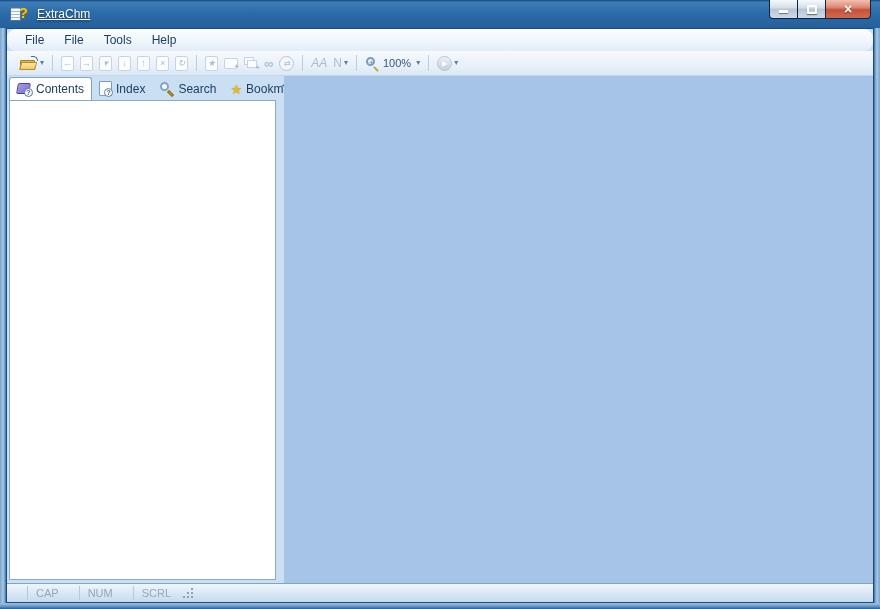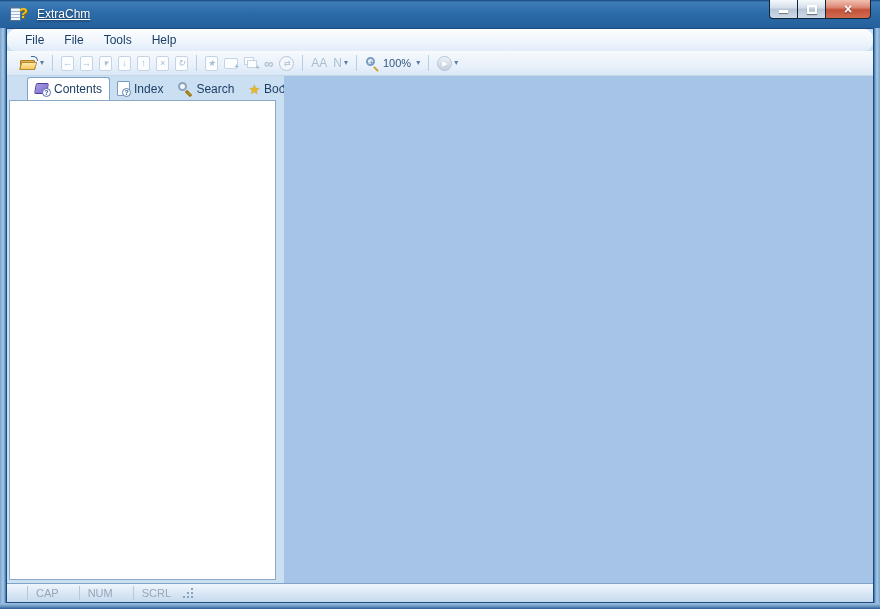--- a/index.html
+++ b/index.html
@@ -76,21 +76,21 @@
     background:#c9a227; transform:rotate(45deg); }
   .zoomtext { font-size:11px; color:#33597e; margin:9px 3px; }
   .playc { width:15px; height:15px; border-radius:50%;
     background:linear-gradient(180deg,#eef2f7,#c2cfdd); border:1px solid #b5c6d8;
     display:flex; align-items:center; justify-content:center; }
   .playc i { font-size:8px; font-style:normal; color:#fff; text-shadow:0 0 1px #8fa3b8; margin-left:1px; }
 
   
   .region { flex:1 1 auto; position:relative; background:#cbdff2; }
   .tabstrip { position:absolute; left:0; top:0; width:277px; height:24px;
-    display:flex; align-items:flex-end; padding-left:20px; font-size:12px; color:#1d3f66;border-radius:9px; }
+    display:flex; align-items:flex-end; padding-left:2px; font-size:12px; color:#1d3f66;border-radius:9px; }
   .tab { display:flex; align-items:center; gap:4px; padding:3px 7px 4px; white-space:nowrap; }
   .tab.selected { background:#fff; border:1px solid #7fa4c8; border-bottom:none;
     border-radius:3px 3px 0 0; height:23px; }
   .bookicon { position:relative; width:15px; height:12px; flex:0 0 auto; }
   .bookicon .bk { position:absolute; left:0; top:0; width:13px; height:11px;
     background:linear-gradient(135deg,#a79ae0,#7d6fd6); border:1px solid #4a3f9e;
     border-radius:2px; transform:skewX(-10deg); }
   .bookicon .bq { position:absolute; right:-1px; bottom:-2px; width:9px; height:9px; border-radius:50%;
     background:#fff; border:1px solid #5a6db0; font-size:7px; color:#3a55a5; font-weight:bold;
     display:flex; align-items:center; justify-content:center; font-style:normal; }
@@ -222,21 +222,21 @@
       <div class="tbtn">
         <span class="glyph-dis" style="font-size:13px;font-weight:bold;">∞</span>
       </div>
       <div class="tbtn">
         <span class="playc" style="background:#f3f7fb;">
             <i style="color:#a9becf;text-shadow:none;">⇄</i>
           </span>
       </div>
       <span class="tsep"></span>
       <div class="tbtn">
-        <span class="glyph-dis" style="font-size:12px;">AA</span>
+        <span class="glyph-dis" style="font-size:12px;font-style:italic;">AA</span>
       </div>
       <div class="tbtn">
         <span class="glyph-dis" style="font-size:12px;">N</span>
         <span class="caret">▾</span>
       </div>
       <span class="tsep"></span>
       <div class="tbtn">
         <span class="mag">
           <span class="ring"></span>
             <i class="plus">+</i>

